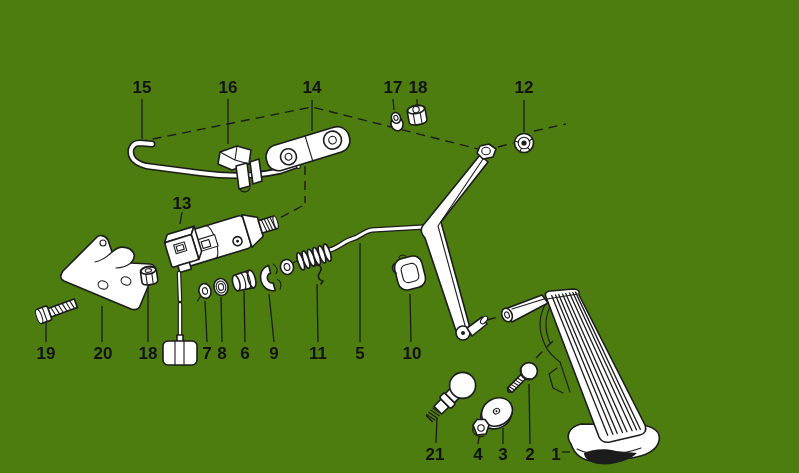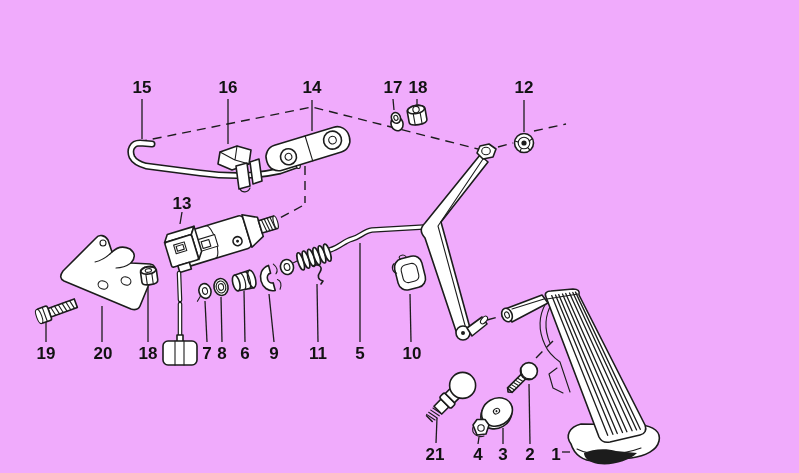--- a/index.html
+++ b/index.html
@@ -1,16 +1,16 @@
 <!DOCTYPE html>
 <html><head>
 <meta charset="utf-8">
 <style>
   html,body{margin:0;padding:0;background:#ffffff;}
-  .stage{position:relative;width:799px;height:473px;background:#f0abfc;overflow:hidden;
+  .stage{position:relative;width:799px;height:473px;background:#4d7c0f;overflow:hidden;
          font-family:"Liberation Sans",sans-serif;}
   svg{position:absolute;inset:0;}
   .ln{stroke:#1c1c1c;fill:none;stroke-width:1.6;stroke-linecap:round;stroke-linejoin:round;}
   .thin{stroke-width:1.1;}
   .fw{fill:#ffffff;}
   .fd{fill:#1c1c1c;stroke:none;}
   .dash{stroke:#1c1c1c;fill:none;stroke-width:1.4;stroke-dasharray:9 6;stroke-linecap:butt;}
   .leader{stroke:#1c1c1c;fill:none;stroke-width:1.3;}
   .tubeO{stroke:#1c1c1c;fill:none;stroke-width:7;stroke-linecap:round;stroke-linejoin:round;}
   .tubeI{stroke:#ffffff;fill:none;stroke-width:3.8;stroke-linecap:round;stroke-linejoin:round;}

